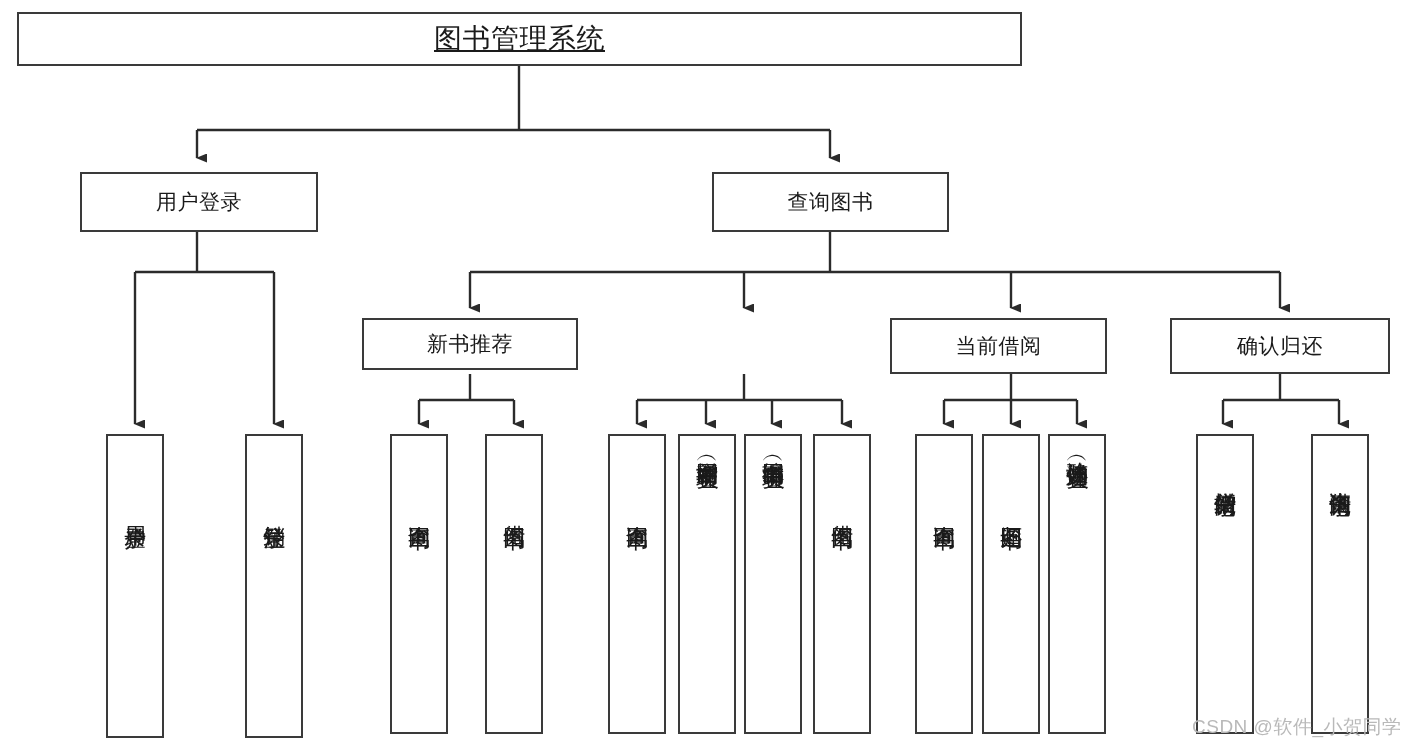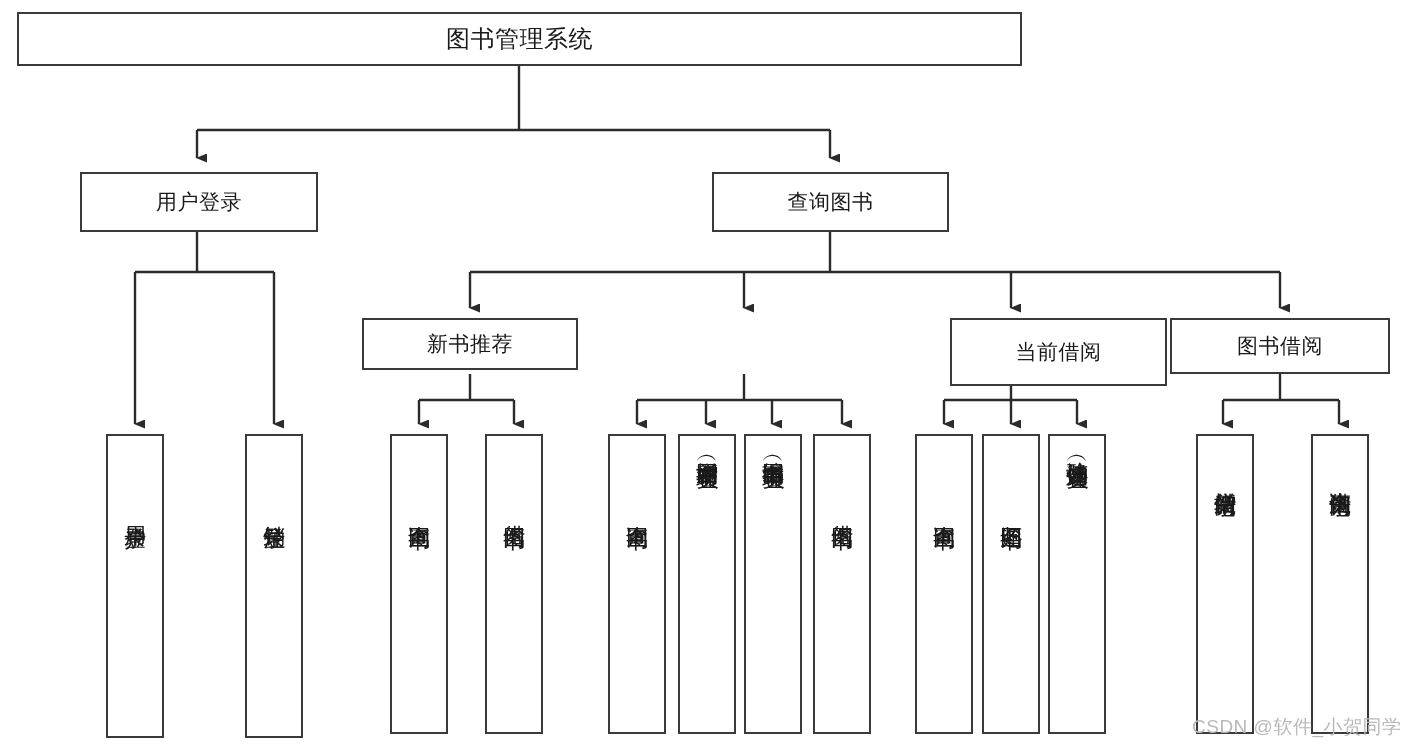--- a/index.html
+++ b/index.html
@@ -41,21 +41,22 @@
     text-align: center;
     line-height: 1.18;
     letter-spacing: 0.5px;
   }
   
   .node.horiz .node-label {
     writing-mode: horizontal-tb;
     font-size: 21px;
   }
   .node.root .node-label {
-    font-size: 24px;
+    font-size: 28px;
+    text-decoration: underline;
   }
   
   .node.vert {
     padding-top: 6px;
     align-items: flex-start;
     justify-content: center;
   }
   .node.vert .node-label {
     writing-mode: vertical-rl;
     text-orientation: upright;
@@ -136,25 +137,25 @@
   <div class="node horiz" style="left:80px; top:172px; width:238px; height:60px;">
     <span class="node-label">用户登录</span>
   </div>
   <div class="node horiz" style="left:712px; top:172px; width:237px; height:60px;">
     <span class="node-label">查询图书</span>
   </div>
 
   <div class="node horiz" style="left:362px; top:318px; width:216px; height:52px;align-items:center;">
     <span class="node-label">新书推荐</span>
   </div>
-  <div class="node horiz" style="left:950px; top:318px; width:217px; height:68px;">
+  <div class="node horiz" style="left:890px; top:318px; width:217px; height:56px;">
     <span class="node-label">当前借阅</span>
   </div>
   <div class="node horiz" style="left:1170px; top:318px; width:220px; height:56px;">
-    <span class="node-label">图书借阅</span>
+    <span class="node-label">确认归还</span>
   </div>
 
   <div class="node vert" style="left:106px; top:434px; width:58px; height:304px; padding-top:72px;">
     <span class="node-label">用户登录</span>
   </div>
   <div class="node vert" style="left:245px; top:434px; width:58px; height:304px; padding-top:72px;">
     <span class="node-label">注销登录</span>
   </div>
 
   <div class="node vert" style="left:390px; top:434px; width:58px; height:300px; padding-top:72px;">

